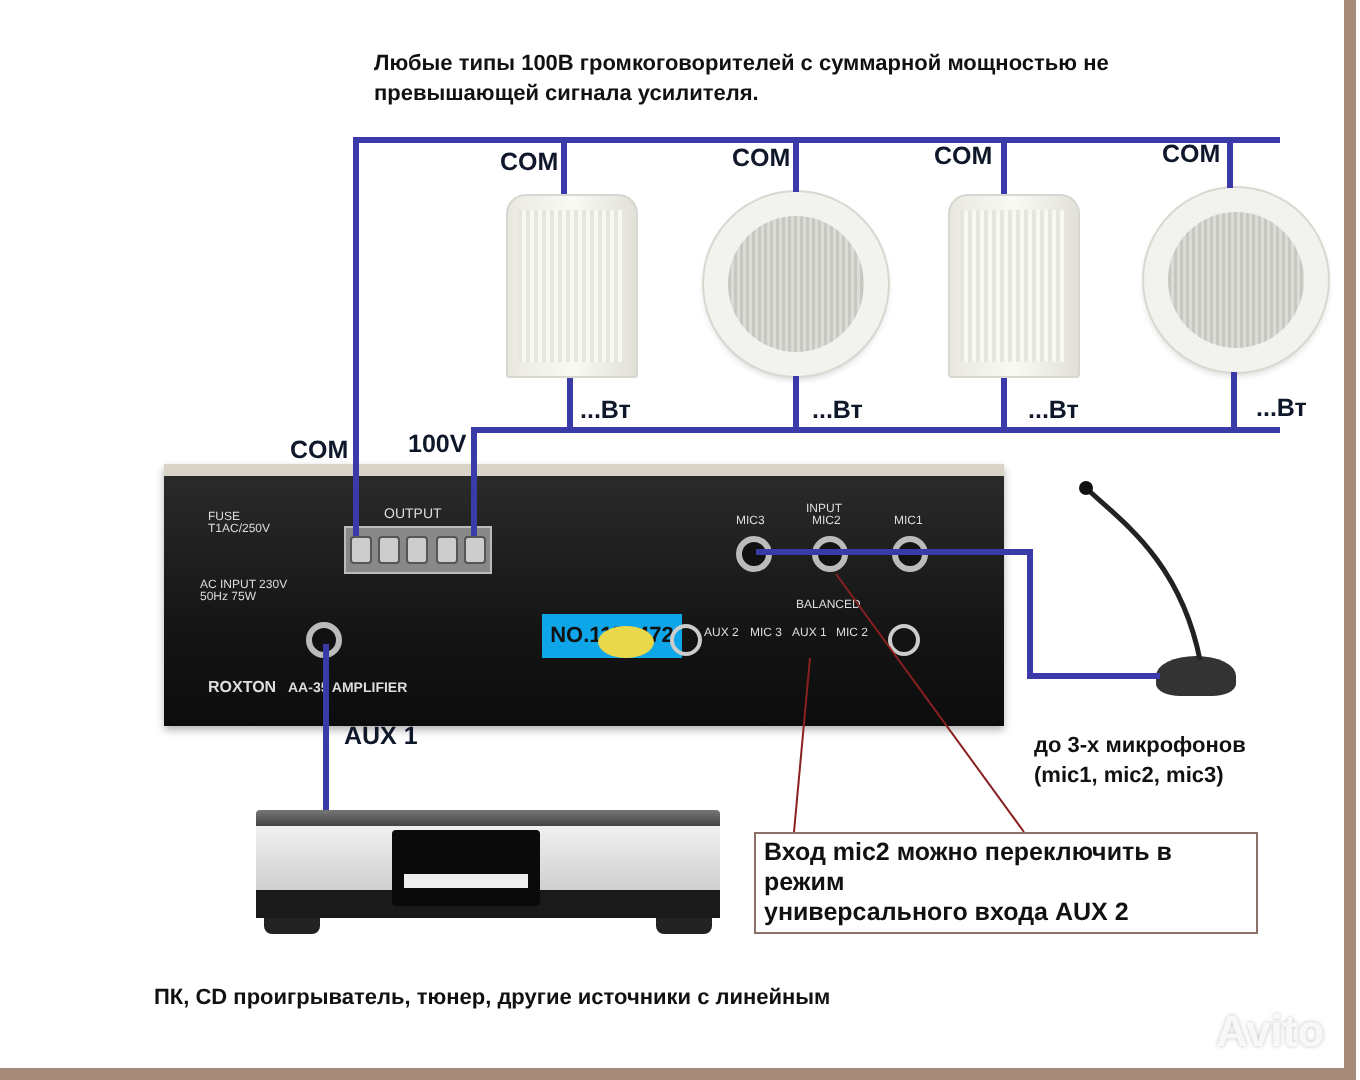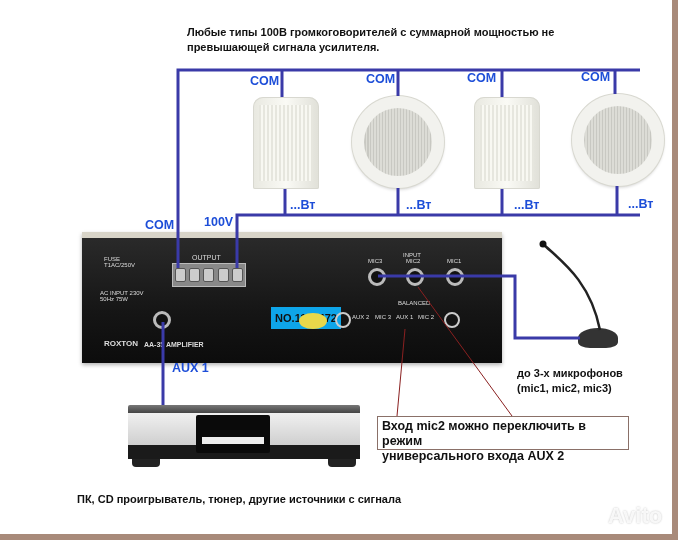--- a/index.html
+++ b/index.html
@@ -1,31 +1,31 @@
 <!DOCTYPE html>
 <html><head>
 <meta charset="utf-8">
 <style>
   html, body { margin: 0; padding: 0; }
   body { width: 680px; height: 540px; background: #ffffff; position: relative; overflow: hidden; font-family: "Liberation Sans", sans-serif; }
   .frame { position: absolute; left: 0; top: 0; width: 672px; height: 534px; border-right: 6px solid #a88a7a; border-bottom: 6px solid #a88a7a; box-sizing: content-box; }
   .txt { position: absolute; font-weight: bold; color: #111; font-size: 11px; line-height: 15px; }
-  .lbl { position: absolute; font-weight: bold; color: #1d4ed8; font-size: 12.5px; }
+  .lbl { position: absolute; font-weight: bold; color: #0f172a; font-size: 12.5px; }
   svg.wires { position: absolute; left: 0; top: 0; }
   .amp { position: absolute; left: 82px; top: 232px; width: 420px; height: 125px; background: linear-gradient(#2a2a2a, #151515 60%, #0c0c0c); border-top: 6px solid #d8d4c8; box-shadow: 0 2px 4px rgba(0,0,0,.3); }
   .serial { position: absolute; left: 271px; top: 270px; width: 70px; height: 22px; background: #0ea5e9; color: #111; font-size: 11px; font-weight: bold; display: flex; align-items: center; justify-content: center; margin-top: 37px; }
   .tiny { position: absolute; color: #ddd; font-size: 6px; font-family: "Liberation Sans", sans-serif; }
   .terminal { position: absolute; left: 172px; top: 263px; width: 72px; height: 22px; background: #888; border: 1px solid #bbb; display: flex; justify-content: space-around; align-items: center; }
   .screw { width: 9px; height: 12px; background: #ccc; border: 1px solid #555; border-radius: 2px; }
   .jack { position: absolute; width: 18px; height: 18px; border-radius: 50%; background: #111; border: 3px solid #bbb; box-sizing: border-box; }
   .knob { position: absolute; width: 16px; height: 16px; border-radius: 50%; border: 2px solid #ccc; box-sizing: border-box; }
   .ql { position: absolute; left: 299px; top: 313px; width: 28px; height: 16px; border-radius: 50%; background: #e8d84a; }
   .brand { position: absolute; left: 104px; top: 339px; color: #ddd; font-size: 8px; font-weight: bold; text-align: center; }
   .model { position: absolute; left: 144px; top: 341px; color: #ddd; font-size: 7px; font-weight: bold; }
-  .callout { position: absolute; left: 377px; top: 416px; width: 252px; height: 34px; border: 1px solid #8a7068; background: #fff; padding: 2px 4px; box-sizing: border-box; font-weight: bold; font-size: 12.5px; line-height: 15px; color: #111; }
+  .callout { position: absolute; left: 377px; top: 416px; width: 252px; height: 51px; border: 1px solid #8a7068; background: #fff; padding: 2px 4px; box-sizing: border-box; font-weight: bold; font-size: 12.5px; line-height: 15px; color: #111; }
   .cd { position: absolute; left: 128px; top: 405px; width: 232px; height: 62px; }
   .cd-top { position: absolute; left: 0; top: 0; width: 232px; height: 8px; background: linear-gradient(#777, #444); border-radius: 2px 2px 0 0; }
   .cd-face { position: absolute; left: 0; top: 8px; width: 232px; height: 32px; background: linear-gradient(#f0f0f0, #cfcfcf); }
   .cd-bottom { position: absolute; left: 0; top: 40px; width: 232px; height: 14px; background: #1a1a1a; }
   .cd-display { position: absolute; left: 68px; top: 10px; width: 74px; height: 38px; background: #0a0a0a; border-radius: 2px; }
   .cd-tray { position: absolute; left: 74px; top: 32px; width: 62px; height: 7px; background: #eee; }
   .cd-foot { position: absolute; top: 54px; width: 28px; height: 8px; background: #222; border-radius: 0 0 4px 4px; }
   .avito { position: absolute; left: 592px; top: 503px; color: rgba(255,255,255,.85); font-size: 22px; font-weight: bold; text-shadow: 0 0 2px rgba(0,0,0,.25); margin-left: 16px; }
   .spk-box { position: absolute; width: 66px; height: 92px; background: linear-gradient(90deg, #e8e8e0, #fafaf5 50%, #e0e0d8); border-radius: 10px 10px 2px 2px; box-shadow: inset 0 0 0 1px #d8d8d0; }
   .spk-box::after { content: ""; position: absolute; left: 6px; right: 6px; top: 8px; bottom: 8px; background: repeating-linear-gradient(90deg, #e6e6de 0 2px, #f8f8f2 2px 4px); }
@@ -136,16 +136,16 @@
   <div class="cd-foot" style="left:4px;"></div>
   <div class="cd-foot" style="left:200px;"></div>
 </div>
 
 <div class="callout">
   <div>Вход mic2 можно переключить в режим</div>
   <div>универсального входа AUX 2</div>
 </div>
 
 <div class="txt" style="left:77px; top:492px;">
-  <div>ПК, CD проигрыватель, тюнер, другие источники с сигнала</div>
+  <div>ПК, CD проигрыватель, тюнер, другие источники с линейным</div>
 </div>
 
 <div class="avito">Avito</div>
 
 </body></html>

